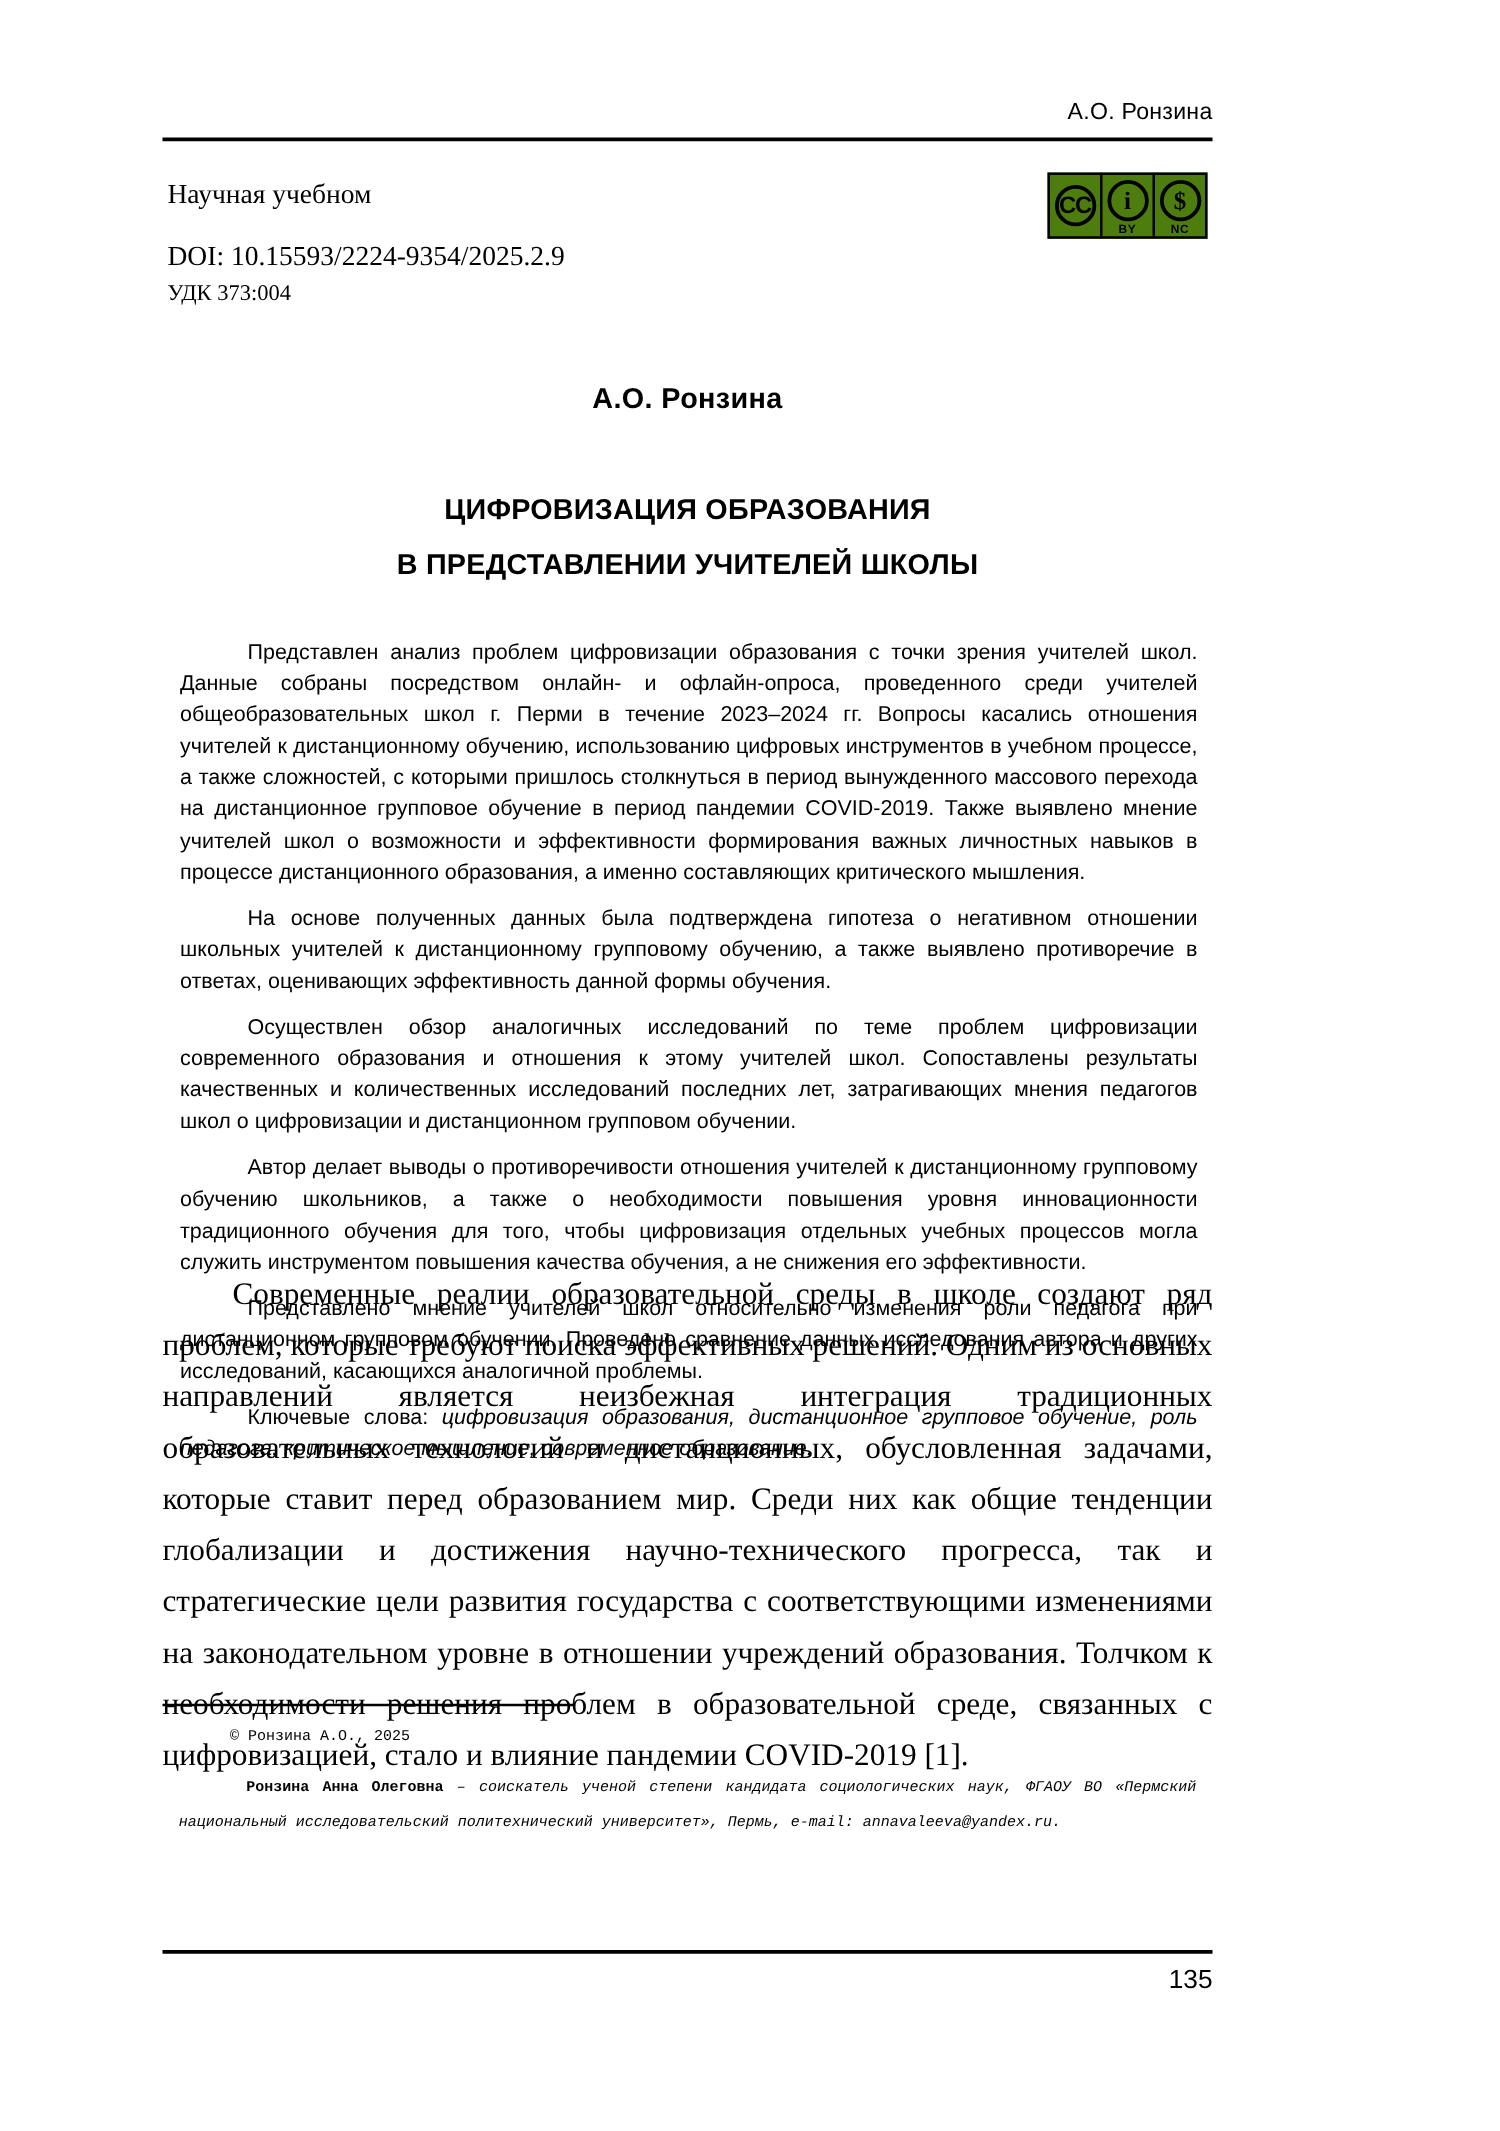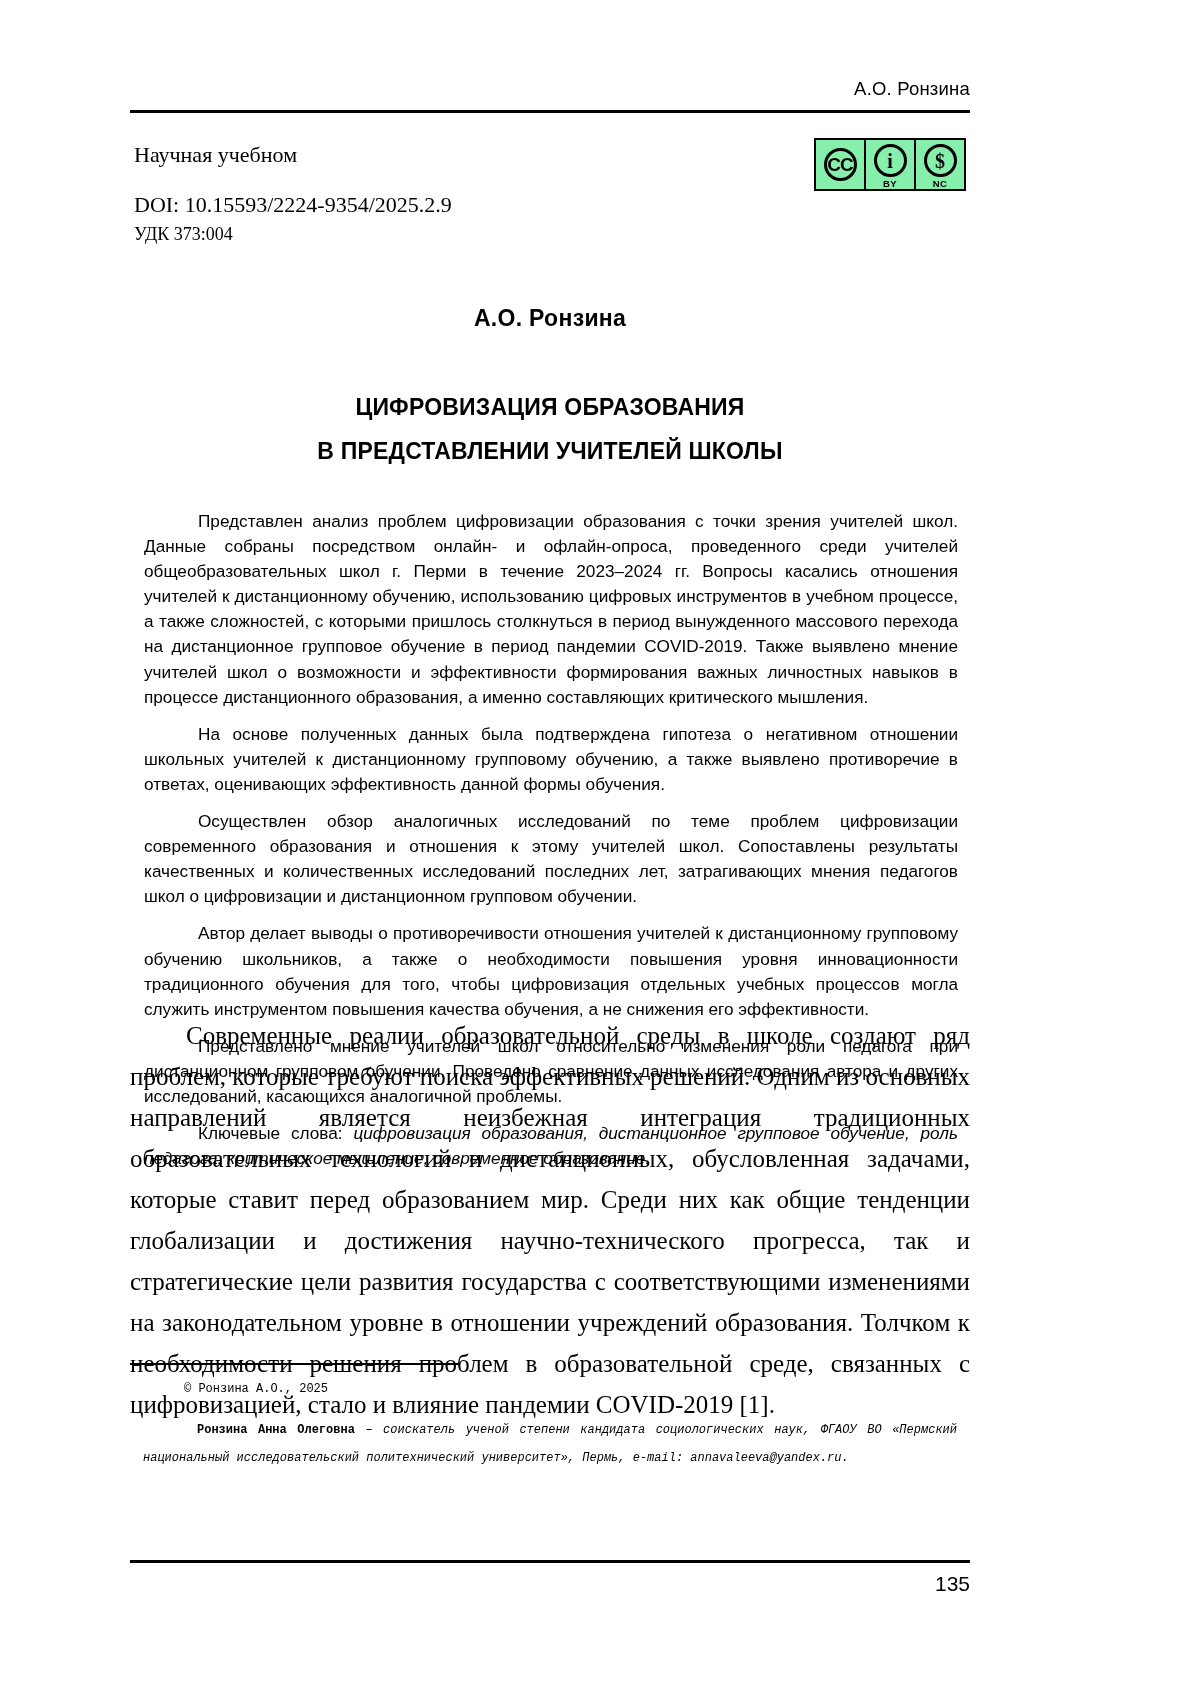--- a/index.html
+++ b/index.html
@@ -64,23 +64,23 @@
     top: 224px;
     left: 4px;
     font-size: 18px;
   }
 
   
   .cc-badge {
     position: absolute;
     top: 138px;
     right: 4px;
-    width: 152px;
+    width: 128px;
     height: 53px;
-    background: #86efac;
+    background: #4d7c0f;
     border: 2.5px solid #000;
     box-sizing: border-box;
     display: flex;
     align-items: stretch;
   }
   .cc-cell {
     flex: 1 1 0;
     border-right: 2.5px solid #000;
     position: relative;
     display: flex;

